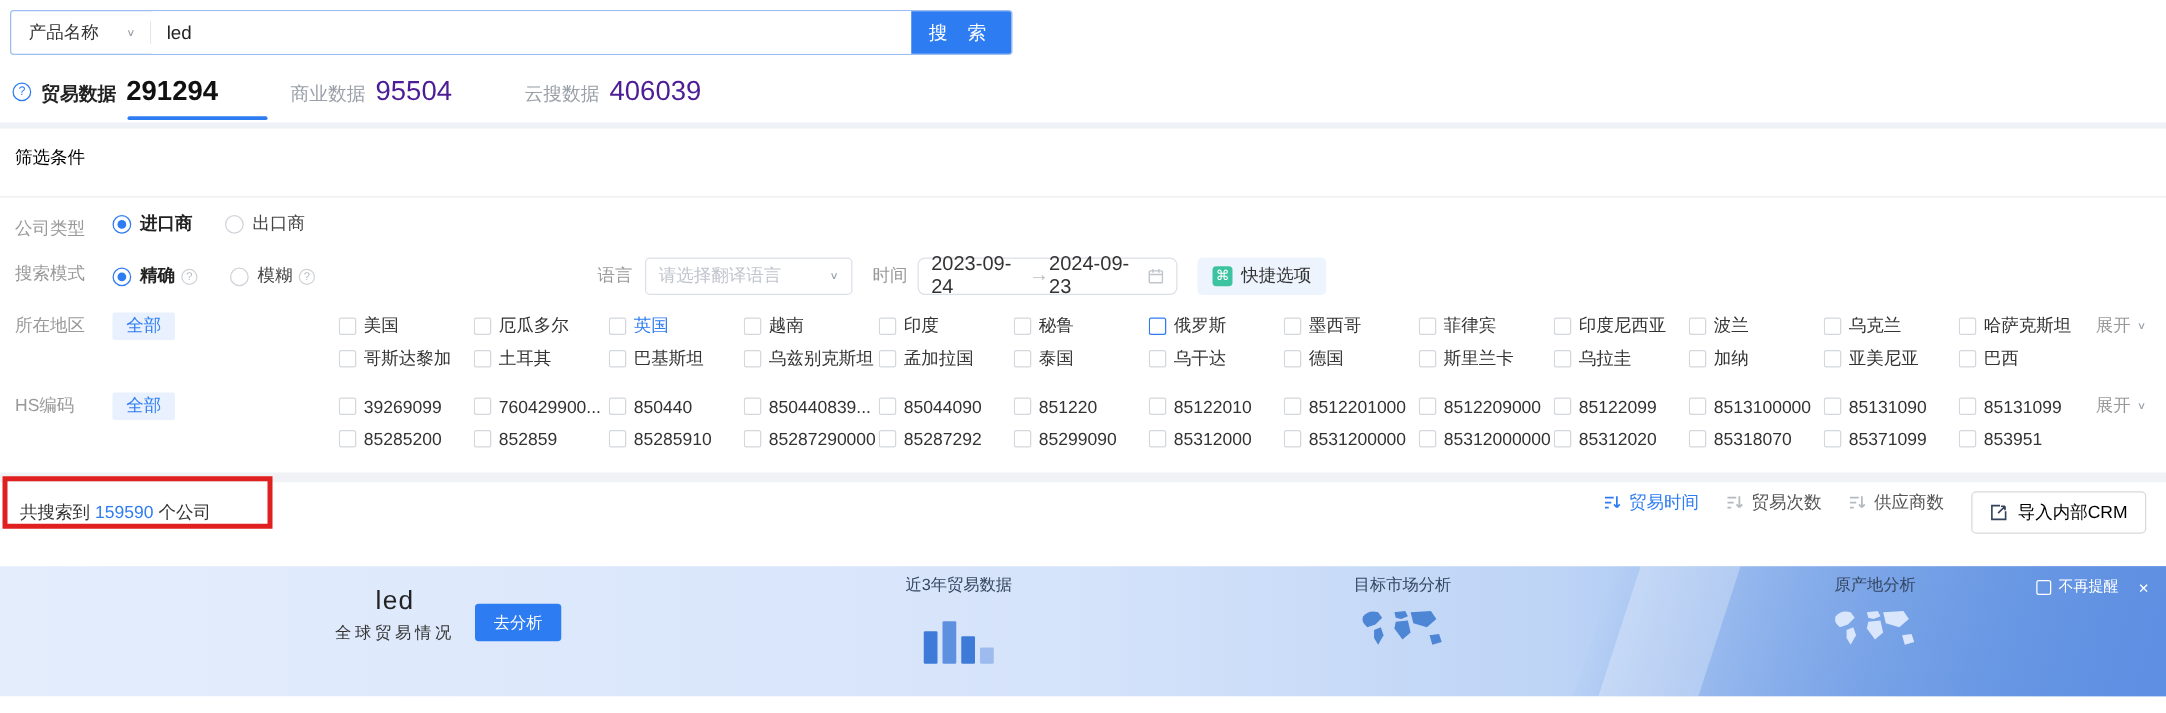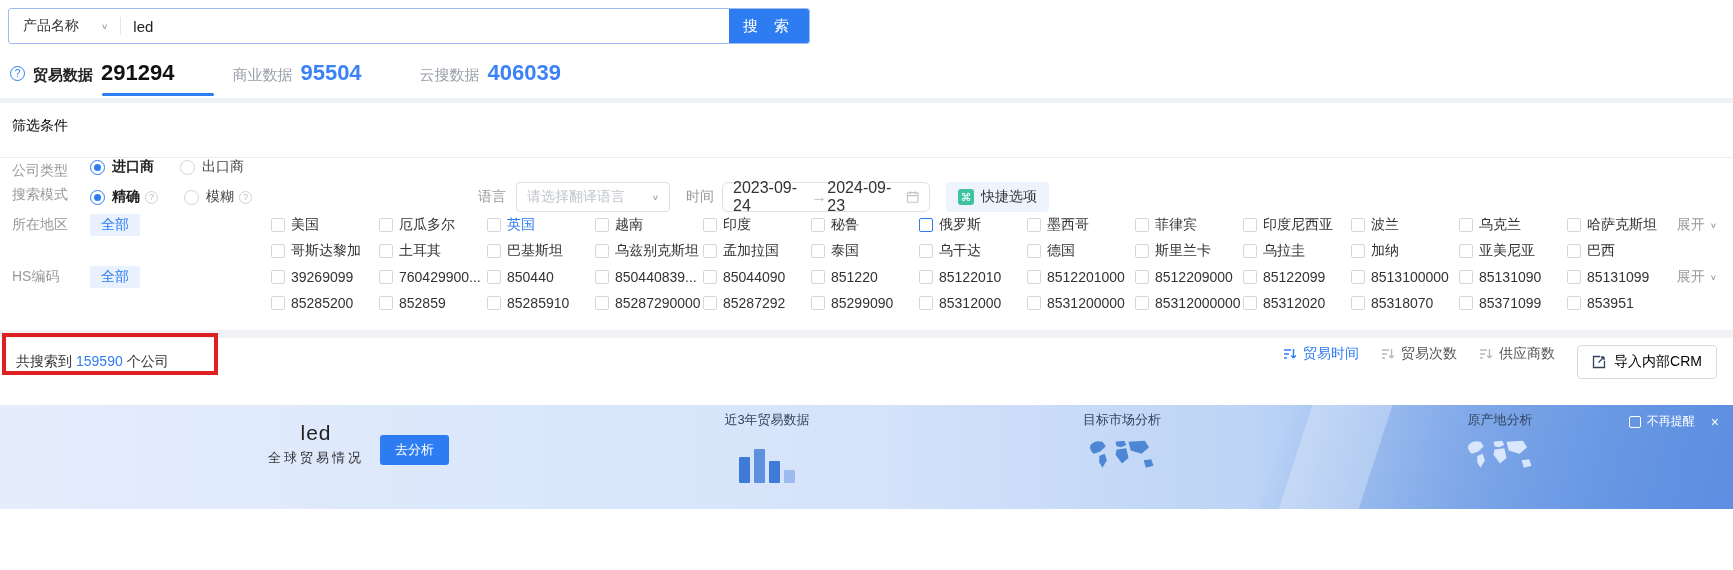--- a/index.html
+++ b/index.html
@@ -17,49 +17,49 @@
     font-family:inherit; }
   .search-btn{ width:80px; border:none; background:var(--accent); color:#fff; font-size:15px;
     letter-spacing:6px; border-radius:0 2px 2px 0; cursor:pointer; font-family:inherit; }
 
   
   .tabs{ display:flex; align-items:flex-end; gap:58px; margin:16px 0 0 10px; height:36px; }
   .tab{ position:relative; display:flex; align-items:baseline; gap:8px; padding-bottom:10px; cursor:pointer; }
   .tab .q-icon{ width:15px; height:15px; border:1px solid var(--accent); color:var(--accent);
     border-radius:50%; font-size:10px; line-height:14px; text-align:center; align-self:center; }
   .tab .t-label{ font-size:15px; color:#9aa0a8; }
-  .tab .t-count{ font-size:22px; color:#3b82f6; font-weight:700; }
+  .tab .t-count{ font-size:22px; color:#4c1d95; font-weight:400; }
   .tab.active .t-label{ color:#222; font-weight:bold; }
   .tab.active .t-count{ color:#111; font-weight:bold; }
   .tab.active::after{ content:''; position:absolute; left:92px; bottom:0; width:112px; height:3px;
     background:var(--accent); border-radius:2px; }
   .top-strip{ height:5px; background:#eef2f7; margin-top:2px; }
 
   
   .filter-card{ padding:14px 0 0 0; background:#fff; }
   .filter-title{ padding:0 0 22px 12px; color:#000000; border-bottom:1px solid #ebedf0; }
-  .filter-row{ display:flex; align-items:flex-start; padding-left:12px; }
+  .filter-row{ display:flex; align-items:flex-start; padding-left:12px; margin-top:12px; }
   .row-label{ width:78px; color:var(--gray); flex-shrink:0; line-height:24px; }
   .row-content{ flex:1; display:flex; align-items:center; }
   .row-content.col{ flex-direction:column; align-items:stretch; }
 
   .radio-opt{ display:flex; align-items:center; gap:7px; margin-right:26px; cursor:pointer; }
   .radio{ width:15px; height:15px; border-radius:50%; border:1px solid #d0d3d9; background:#fff;
     position:relative; flex-shrink:0; }
   .radio.sel{ border-color:var(--accent); }
   .radio.sel::after{ content:''; position:absolute; left:3px; top:3px; width:7px; height:7px;
     border-radius:50%; background:var(--accent); }
   .radio-opt .opt-txt{ color:#444; }
   .radio-opt.sel .opt-txt{ color:#222; font-weight:bold; }
   .info-icon{ width:13px; height:13px; border:1px solid #cfd2d8; color:#b7bbc2; border-radius:50%;
     font-size:9px; line-height:11px; text-align:center; margin-left:-2px; }
 
   .lang-label,.time-label{ color:var(--gray); }
   .lang-label{ margin-left:200px; margin-right:10px; }
-  .select-box{ width:154px; height:30px; border:1px solid #dcdfe6; border-radius:4px; display:flex;
+  .select-box{ width:166px; height:30px; border:1px solid #dcdfe6; border-radius:4px; display:flex;
     align-items:center; justify-content:space-between; padding:0 10px; cursor:pointer; background:#fff;gap:12px; }
   .select-box .ph{ color:#c0c4cc; }
   .time-label{ margin-left:16px; margin-right:8px; }
   .date-box{ width:208px; height:30px; border:1px solid #dcdfe6; border-radius:6px; display:flex;
     align-items:center; justify-content:space-between; padding:0 10px; background:#fff; cursor:pointer; font-size:16px; }
   .date-box .arrow{ color:#b9bdc4; }
   .quick-btn{ display:flex; align-items:center; gap:7px; margin-left:16px; background:#eef4fe;
     border:none; border-radius:4px; height:30px; padding:0 12px; cursor:pointer; font-size:14px;
     color:#333; font-family:inherit; }
   .cmd-icon{ width:16px; height:16px; background:#3ec3a0; color:#fff; border-radius:3px;

